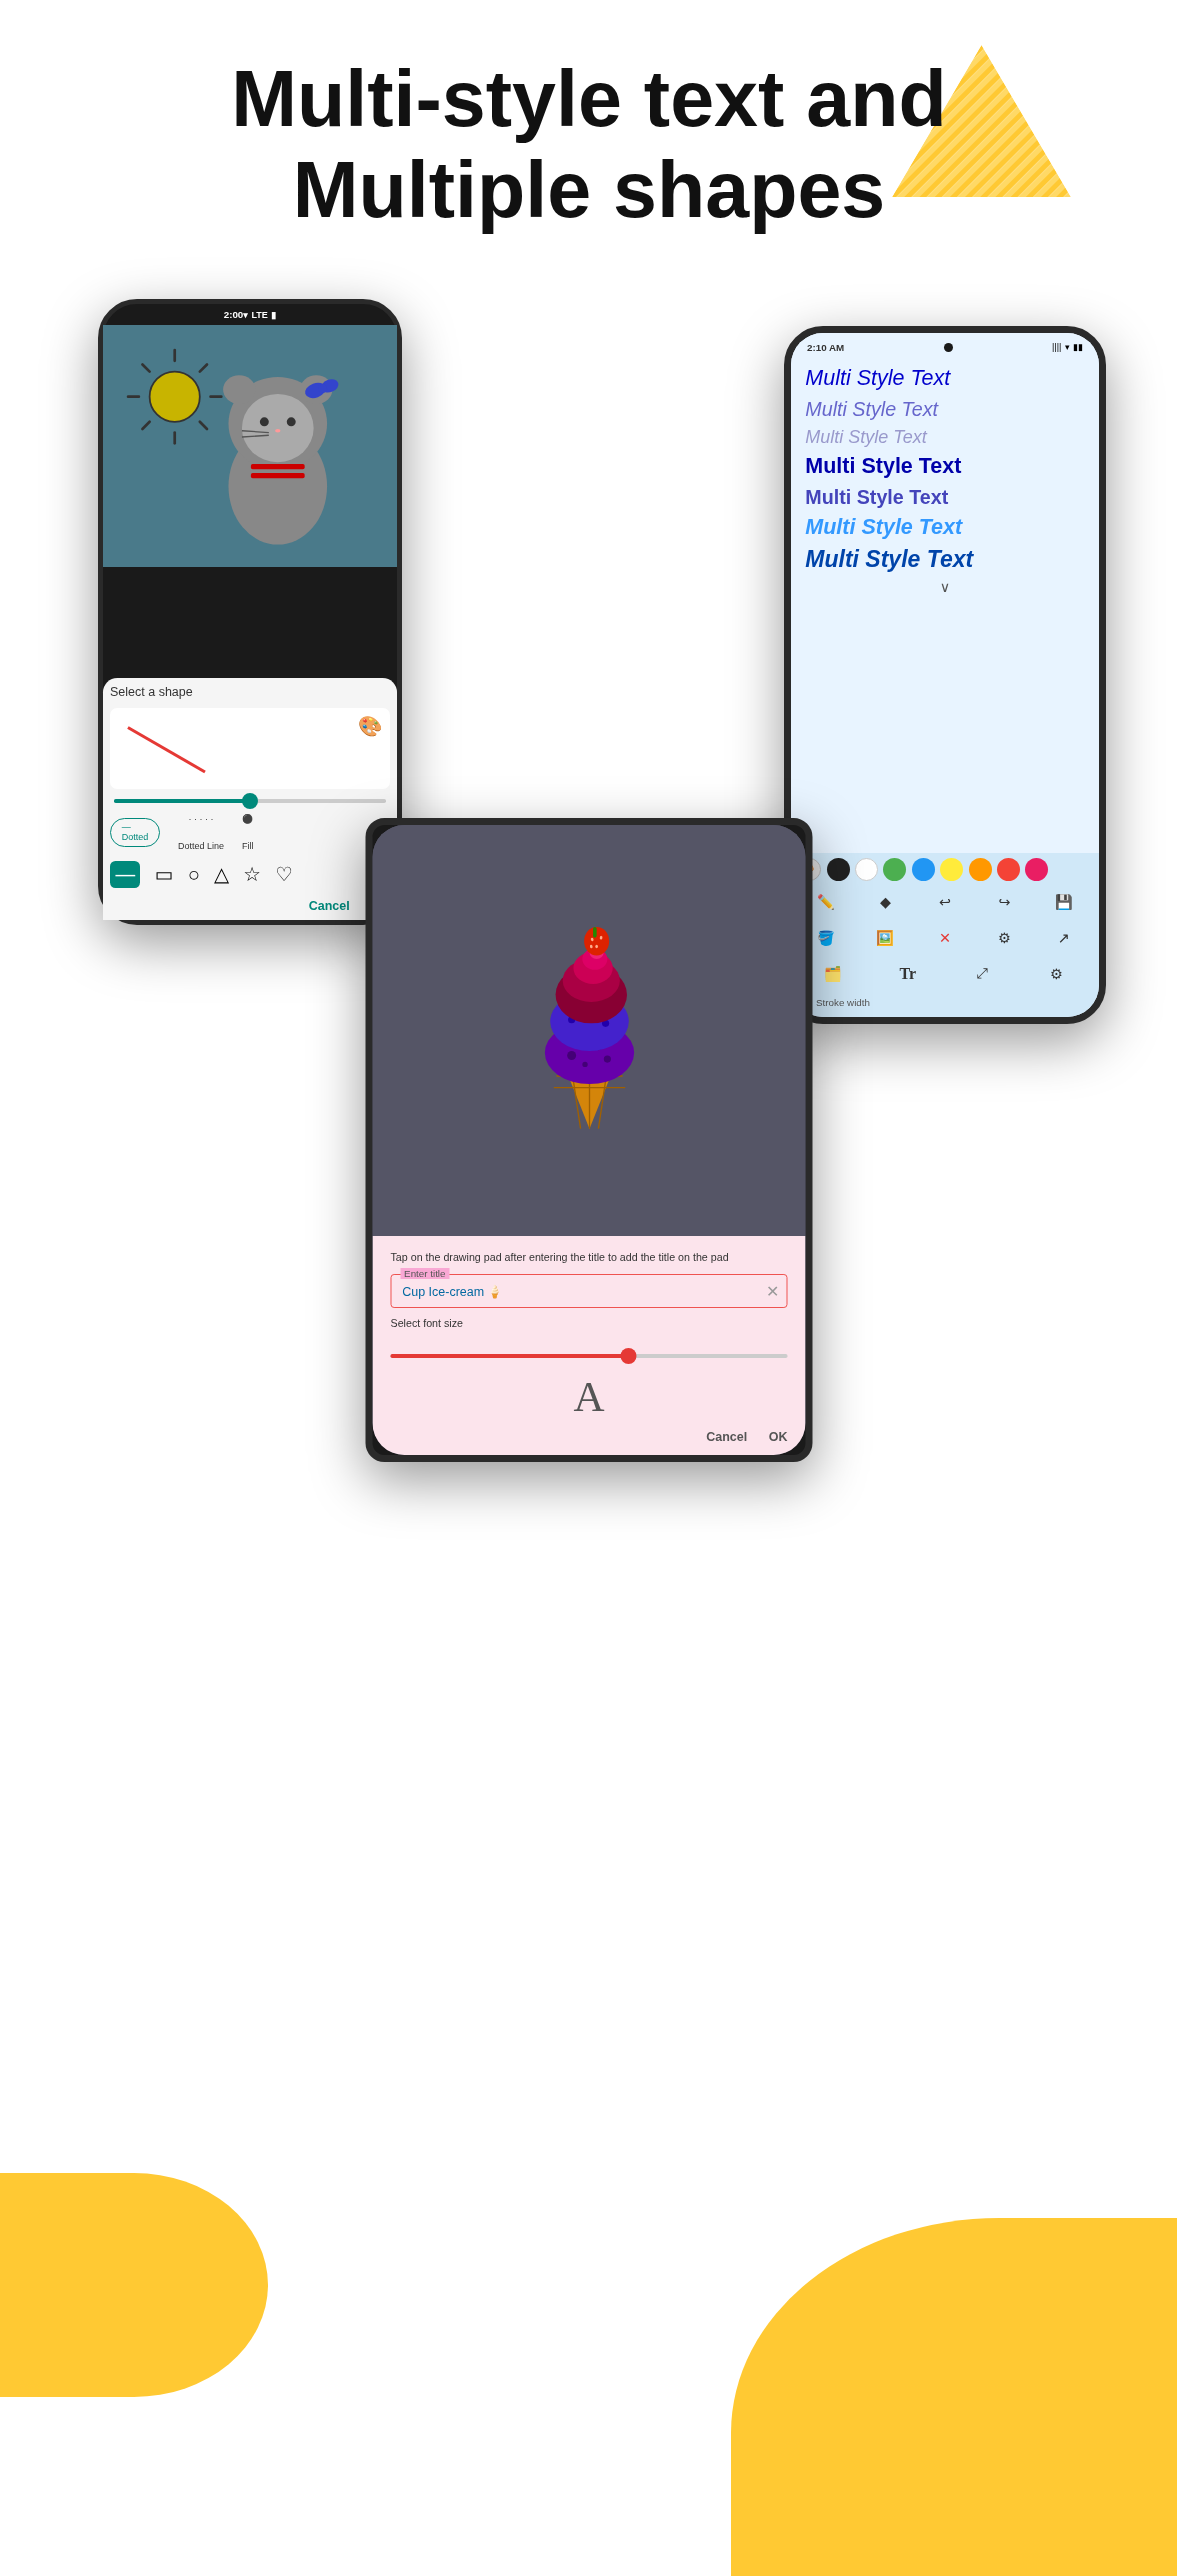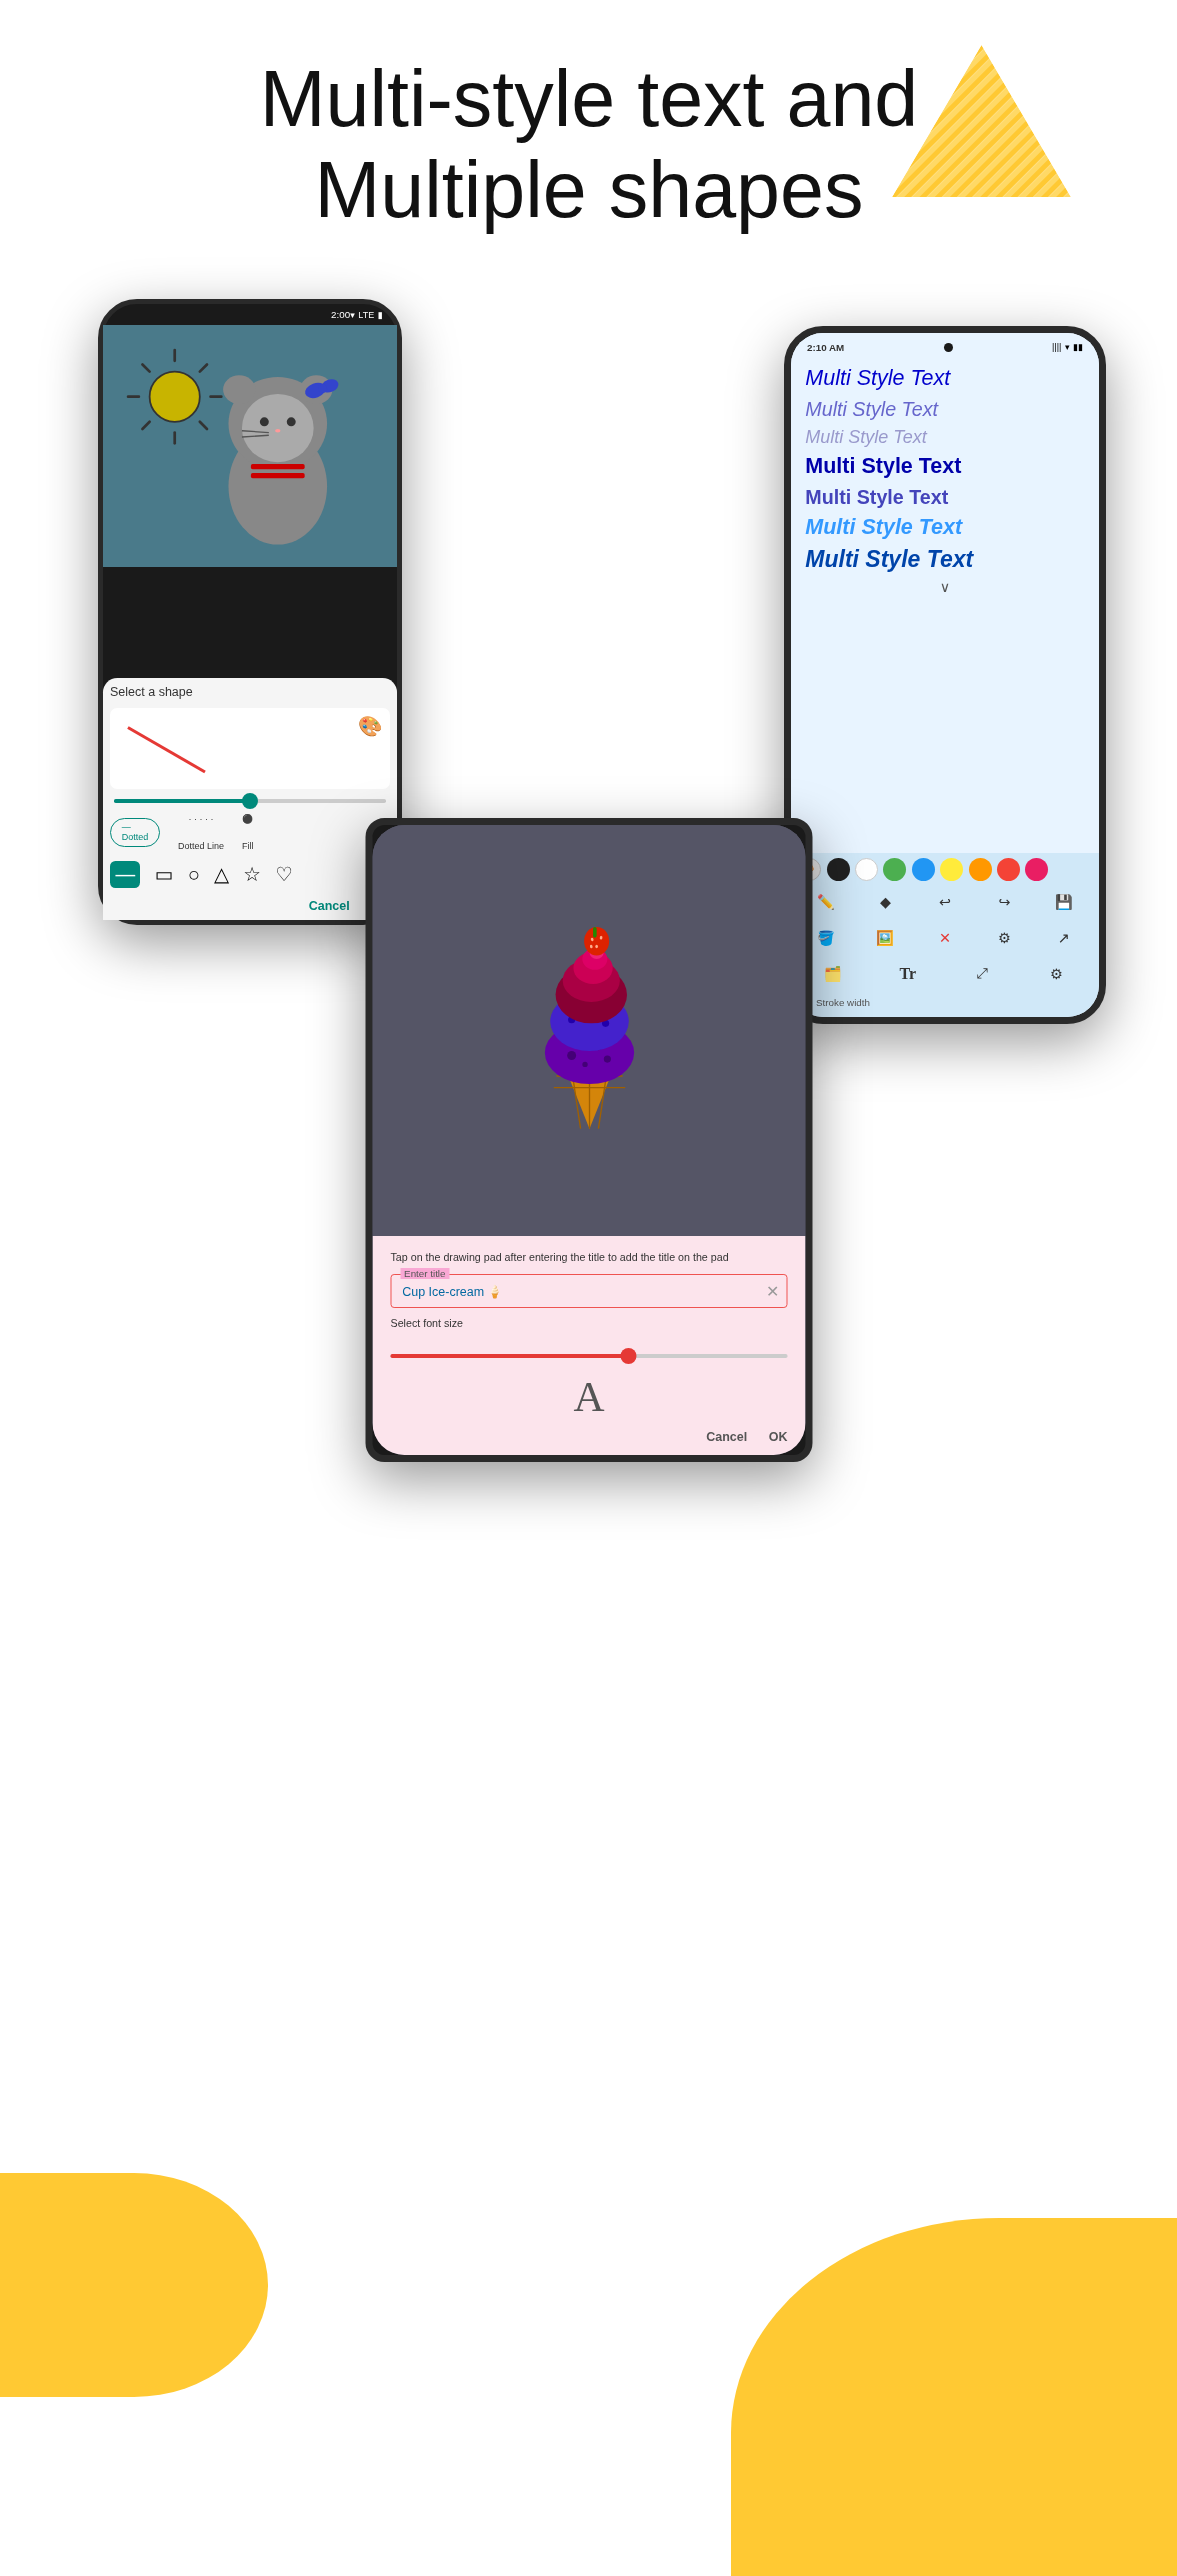--- a/index.html
+++ b/index.html
@@ -36,21 +36,21 @@
     
     .header {
       text-align: center;
       padding: 54px 72px 27px 72px;
       position: relative;
       z-index: 2;
     }
 
     .header-title {
       font-size: 79px;
-      font-weight: 400;
+      font-weight: 700;
       color: #111111;
       line-height: 1.15;
     }
 
     
     .phones-container {
       position: relative;
       width: 100%;
       height: 1699px;
       display: flex;
@@ -73,25 +73,25 @@
       width: 304px;
       height: 626px;
       top: 0;
       left: 98px;
       border-radius: 39px;
       border: 5.4px solid #2a2a2a;
     }
 
     .phone-left .status-bar {
       display: flex;
-      justify-content: flex-end;
+      justify-content: center;
       padding: 5.4px 14.3px;
       font-size: 9.8px;
       color: #ffffff;
-      font-weight: 400;
+      font-weight: 700;
     }
 
     .phone-left .status-bar .time {
       font-size: 9.8px;
     }
 
     .phone-left .status-icons {
       display: flex;
       gap: 3.6px;
       align-items: center;

